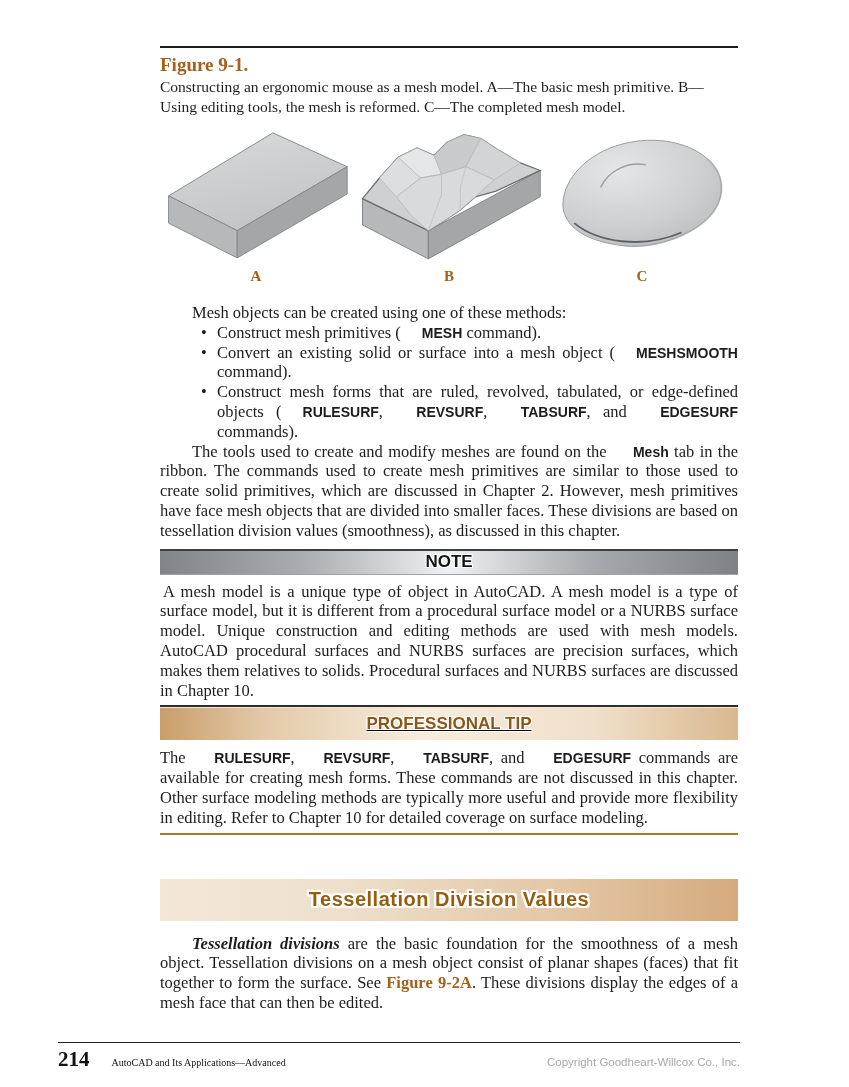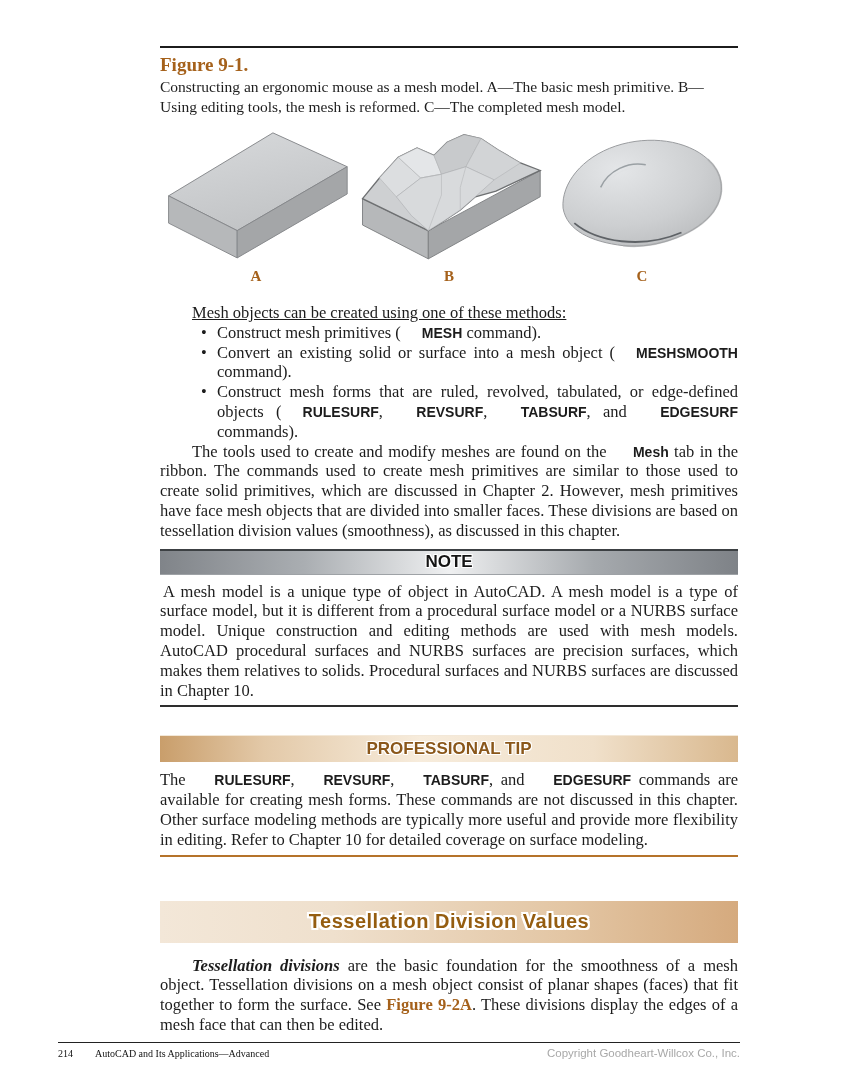--- a/index.html
+++ b/index.html
@@ -21,21 +21,21 @@
   .figure-cell { display:flex; flex-direction:column; align-items:center; width:188px; }
   .figure-cell svg { display:block; }
   .figure-sublabel {
     margin-top:6px; font-size:15px; font-weight:bold; color:#a5611b;
   }
 
   
   .bodytext {
     font-size:16.5px; line-height:1.2; color:#1c1c1c; text-align:justify;
   }
-  .lead-para { margin-top:18px; text-indent:32px;text-decoration:underline; }
+  .lead-para { margin-top:18px; text-indent:32px; }
   .methods-list { list-style:none; }
   .methods-list li {
     position:relative; padding-left:57px; text-align:justify;
     font-size:16.5px; line-height:1.2; color:#1c1c1c;
   }
   .methods-list li::before {
     content:"•"; position:absolute; left:41px; top:0; font-size:16.5px; color:#1c1c1c;
   }
   .para-tools { text-indent:32px; }
 
@@ -53,24 +53,24 @@
   }
   .note-bar span {
     font-family:"Liberation Sans", sans-serif; font-weight:bold; font-size:17px; color:#141414;
     text-shadow:-1px -1px 0 #fff, 1px -1px 0 #fff, -1px 1px 0 #fff, 1px 1px 0 #fff;
   }
   .note-text { margin-top:7px; text-indent:3px; }
   .note-rule { margin-top:5px; border-bottom:2px solid #2e2e2e; }
 
   
   .tip-bar {
-    margin-top:28px; height:27px;
+    height:33px;
     background:linear-gradient(to right,#c99e6b 0%, #e3c9a8 18%, #f7ecdc 45%, #f0e0ca 75%, #d9b88e 100%);
     border-top:1px solid #f3e8d8;
-    display:flex; align-items:center; justify-content:center;
+    display:flex; align-items:center; justify-content:center;text-decoration:underline;
   }
   .tip-bar span {
     font-family:"Liberation Sans", sans-serif; font-weight:bold; font-size:17px; color:#8a571a;
     text-shadow:-1px -1px 0 #fff, 1px -1px 0 #fff, -1px 1px 0 #fff, 1px 1px 0 #fff;
   }
   .tip-text { margin-top:8px; }
   .tip-rule { margin-top:5px; border-bottom:2px solid #b5732a; }
 
   
   .main-heading {
@@ -85,21 +85,21 @@
                 0 2px 0 #fff, 0 -2px 0 #fff, 2px 0 0 #fff, -2px 0 0 #fff;
   }
   .final-para { margin-top:13px; }
 
   
   .footer {
     position:absolute; left:58px; top:1042px; width:682px;
     border-top:1.5px solid #222; padding-top:4px;
     display:flex; align-items:baseline;
   }
-  .footer .page-num { font-size:10px; font-weight:normal; color:#111; }
+  .footer .page-num { font-size:21px; font-weight:bold; color:#111; }
   .footer .book-title { margin-left:22px; font-size:10px; color:#111; }
   .footer .copyright {
     margin-left:auto; font-family:"Liberation Sans", sans-serif;
     font-size:11.5px; color:#a8a8a8;
   }
 </style>
 </head>
 <body>
 
 <div class="page">

